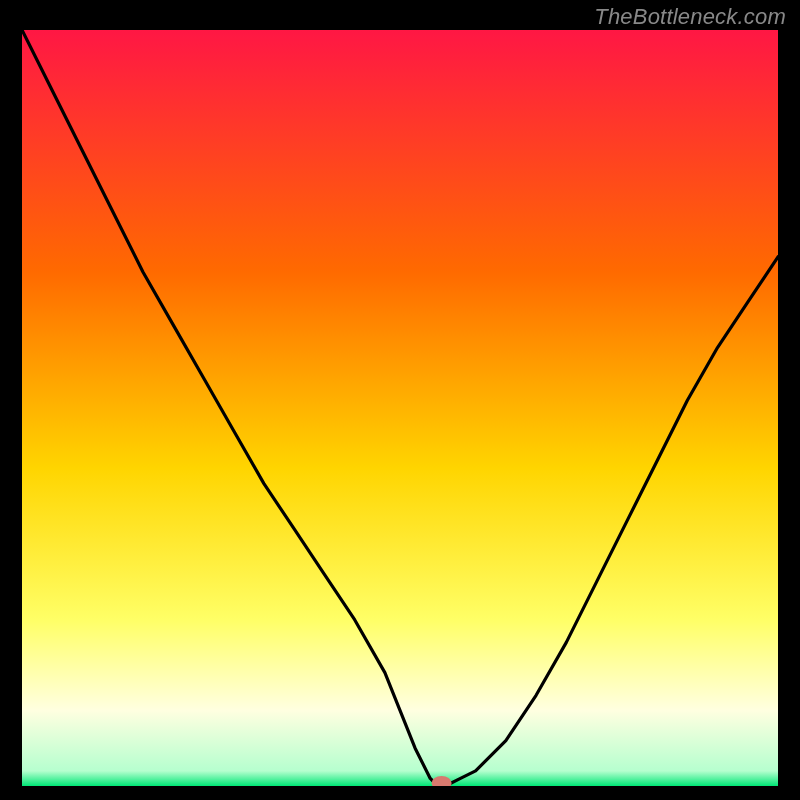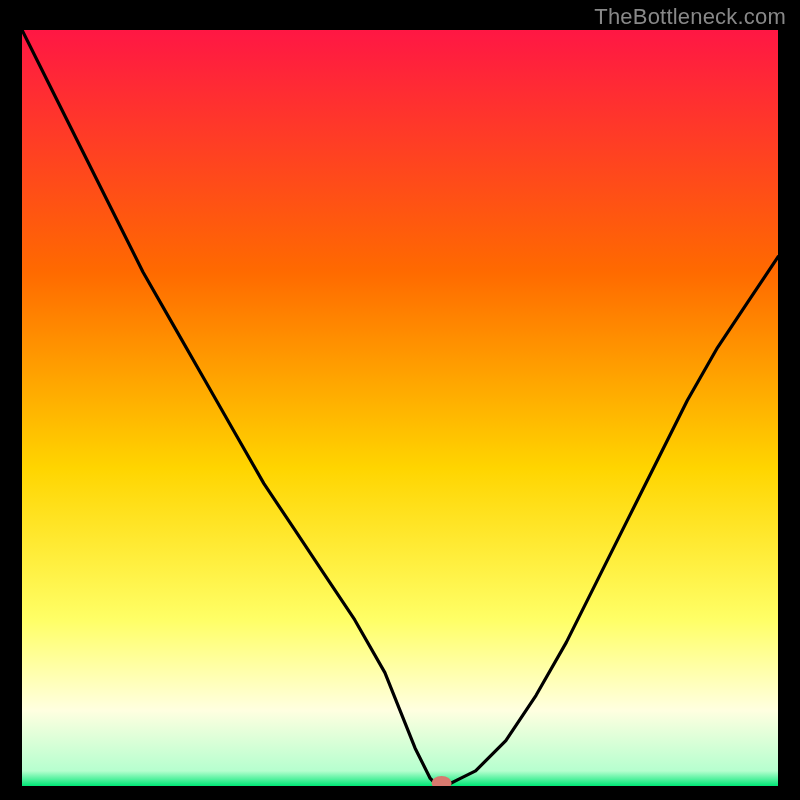--- a/index.html
+++ b/index.html
@@ -8,20 +8,21 @@
     width: 800px;
     height: 800px;
     background: #000;
     font-family: Arial, Helvetica, sans-serif;
   }
   .frame {
     position: relative;
     width: 796px;
     height: 800px;
     background: #000;
+    font-style: italic;
   }
   .watermark {
     position: absolute;
     top: 4px;
     right: 10px;
     color: #888;
     font-size: 22px;
     font-weight: 500;
     letter-spacing: 0.2px;
     z-index: 5;

